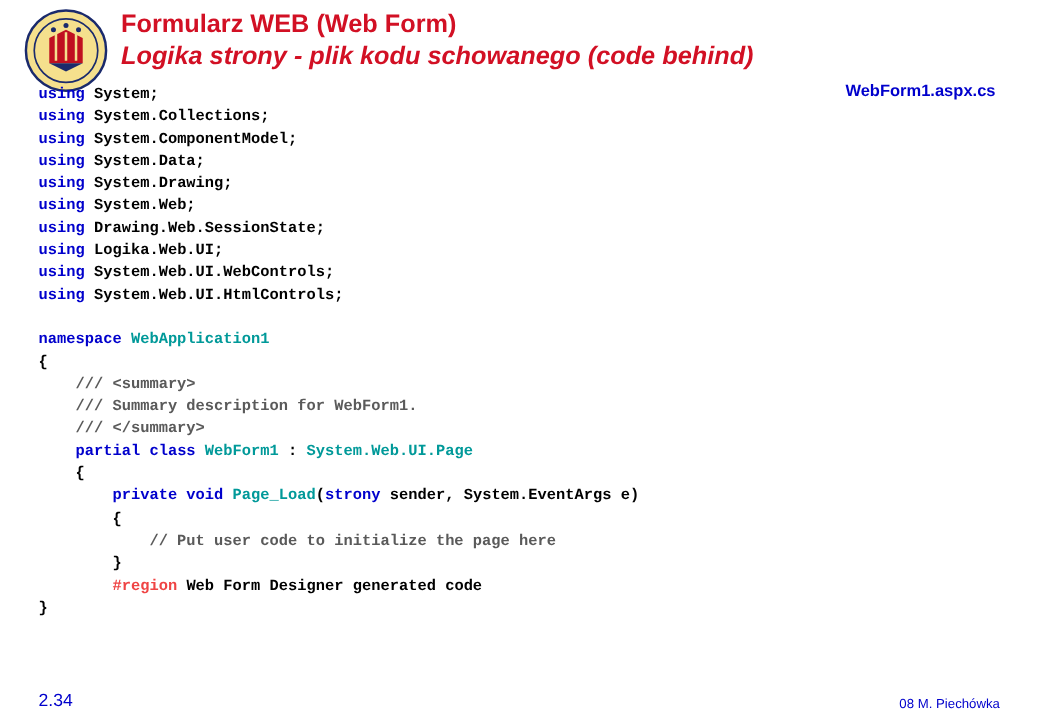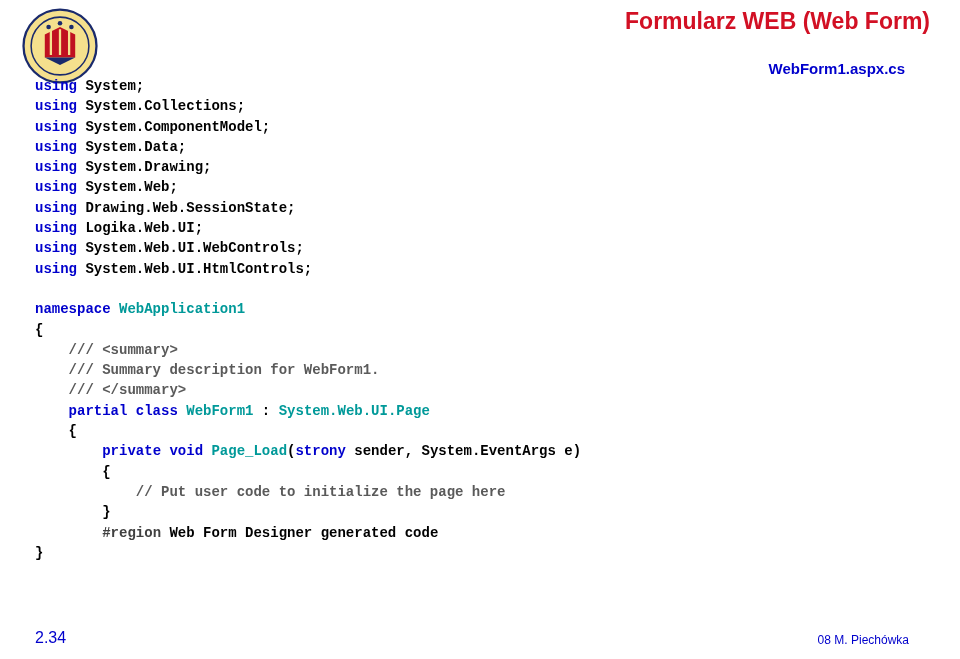--- a/index.html
+++ b/index.html
@@ -15,60 +15,60 @@
       top: 8px;
       left: 22px;
       width: 76px;
       height: 76px;
     }
     .title-block {
       position: absolute;
       top: 8px;
       left: 110px;
       right: 30px;
-      text-align: right;
+      text-align: left;
     }
     .title-line1 {
       font-family: Arial, sans-serif;
       font-size: 23px;
       font-weight: bold;
       color: #d21024;
     }
     .title-line2 {
       font-family: Arial, sans-serif;
       font-size: 23px;
       font-weight: bold;
       font-style: italic;
       color: #d21024;
       margin-top: 2px;
     }
     .filename {
       position: absolute;
-      top: 60px;
+      top: 74px;
       right: 55px;
       font-family: Arial, sans-serif;
       font-size: 15px;
       font-weight: bold;
       color: #0000cc;
     }
     .code-block {
       position: absolute;
       top: 76px;
       left: 35px;
       font-family: "Courier New", monospace;
       font-size: 14px;
       font-weight: bold;
       line-height: 1.45;
       color: #000;
       white-space: pre;
     }
     .kw { color: #0000cc; }
     .typ { color: #009999; }
     .com { color: #5a5a5a; }
-    .reg { color: #404040; }
+    .reg { color: #ef4444; }
     .footer-left {
       position: absolute;
       bottom: 12px;
       left: 35px;
       font-family: Arial, sans-serif;
       font-size: 16px;
       color: #0000cc;
     }
     .footer-right {
       position: absolute;
@@ -90,20 +90,21 @@
     <path d="M38 30 L38 62 M50 28 L50 62 M62 30 L62 62" stroke="#f5e08d" stroke-width="3"></path>
     <path d="M30 65 L50 75 L70 65" fill="#1a2a6c"></path>
     <circle cx="35" cy="25" r="3" fill="#1a2a6c"></circle>
     <circle cx="50" cy="20" r="3" fill="#1a2a6c"></circle>
     <circle cx="65" cy="25" r="3" fill="#1a2a6c"></circle>
   </svg>
 </div>
 
 <div class="title-block">
   <div class="title-line1">Formularz WEB (Web Form)</div>
+  <div class="title-line2">Logika strony - plik kodu schowanego (code behind)</div>
 </div>
 
 <div class="filename">WebForm1.aspx.cs</div>
 
 <div class="code-block"><span class="kw">using</span><span> System;</span>
 <span class="kw">using</span><span> System.Collections;</span>
 <span class="kw">using</span><span> System.ComponentModel;</span>
 <span class="kw">using</span><span> System.Data;</span>
 <span class="kw">using</span><span> System.Drawing;</span>
 <span class="kw">using</span><span> System.Web;</span>

